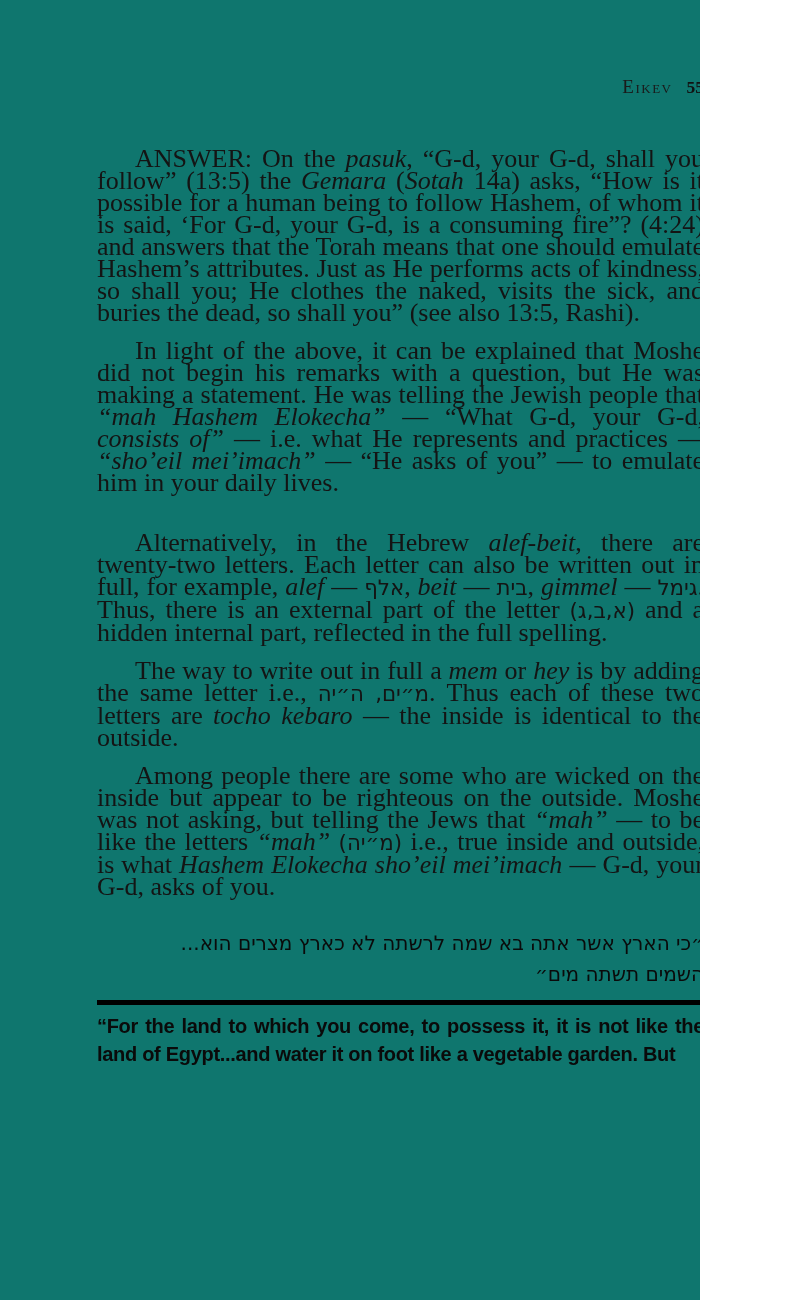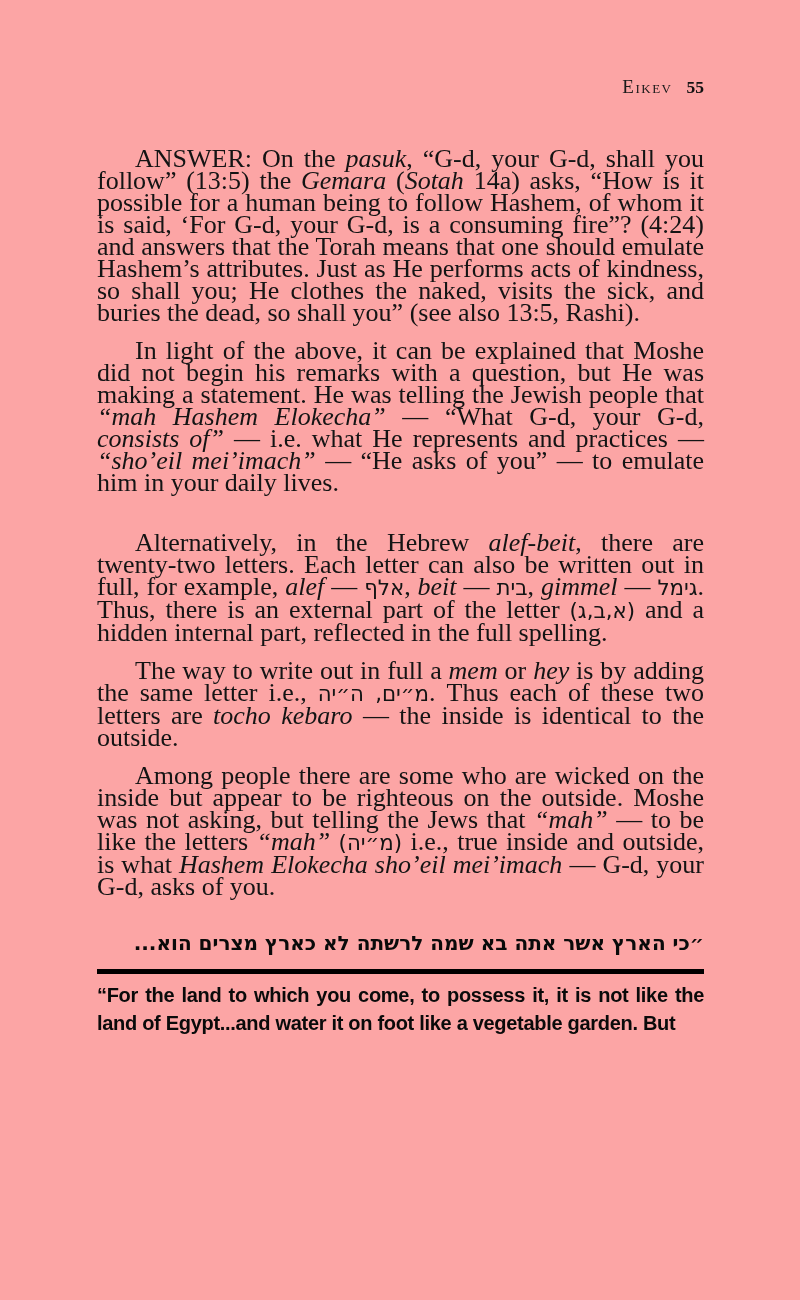--- a/index.html
+++ b/index.html
@@ -1,20 +1,20 @@
 <!DOCTYPE html>
 <html><head>
 <meta charset="utf-8">
 <style>
   html, body { margin: 0; padding: 0; background: #ffffff; }
   .page {
     position: relative;
-    width: 800px;
+    width: 700px;
     height: 1300px;
-    background: #fca5a5;
+    background: #0f766e;
     overflow: hidden;
     font-family: "Liberation Serif", serif;
     color: #141414;
   }
   .column {
     position: absolute;
     left: 97px;
     top: 0;
     width: 607px;
   }
@@ -57,21 +57,21 @@
     font-size: 13px;
     margin: 2px 0 0 0;
     color: #1a1a1a;
   }
   .section-two { margin-top: 38px; }
   .hebrew-quote {
     margin-top: 30px;
     direction: rtl;
     text-align: right;
     font-family: "DejaVu Sans", sans-serif;
-    font-weight: bold;
+    font-weight: normal;
     font-size: 20px;
     line-height: 31px;
     color: #0a0a0a;
   }
   .divider-rule {
     height: 5px;
     background: #000000;
     margin: 10px 0 8px 0;
   }
   .translation {
@@ -102,20 +102,21 @@
 
 
     <div class="section-two">
         <p class="body-para"><span>Alternatively, in the Hebrew </span><span class="it">alef-beit</span><span>, there are twenty-two letters. Each letter can also be written out in full, for example, </span><span class="it">alef</span><span> — </span><span class="hb" dir="rtl">אלף</span><span>, </span><span class="it">beit</span><span> — </span><span class="hb" dir="rtl">בית</span><span>, </span><span class="it">gimmel</span><span> — </span><span class="hb" dir="rtl">גימל</span><span>. Thus, there is an external part of the letter </span><span class="hb" dir="rtl">(א,ב,ג)</span><span> and a hidden internal part, reflected in the full spelling.</span></p>
         <p class="body-para"><span>The way to write out in full a </span><span class="it">mem</span><span> or </span><span class="it">hey</span><span> is by adding the same letter i.e., </span><span class="hb" dir="rtl">מ״ים, ה״יה</span><span>. Thus each of these two letters are </span><span class="it">tocho kebaro</span><span> — the inside is identical to the outside.</span></p>
         <p class="body-para"><span>Among people there are some who are wicked on the inside but appear to be righteous on the outside. Moshe was not asking, but telling the Jews that </span><span class="it">“mah”</span><span> — to be like the letters </span><span class="it">“mah”</span><span> </span><span class="hb" dir="rtl">(מ״יה)</span><span> i.e., true inside and outside, is what </span><span class="it">Hashem Elokecha sho’eil mei’imach</span><span> — G-d, your G-d, asks of you.</span></p>
       </div>
 
     <div class="hebrew-quote">
         <div>״כי הארץ אשר אתה בא שמה לרשתה לא כארץ מצרים הוא...</div>
+        <div>השמים תשתה מים״</div>
       </div>
 
     <div class="divider-rule"></div>
 
     <div class="translation">“For the land to which you come, to possess it, it is not like the land of Egypt...and water it on foot like a vegetable garden. But</div>
 
   </div>
 </div>
 
 </body></html>

